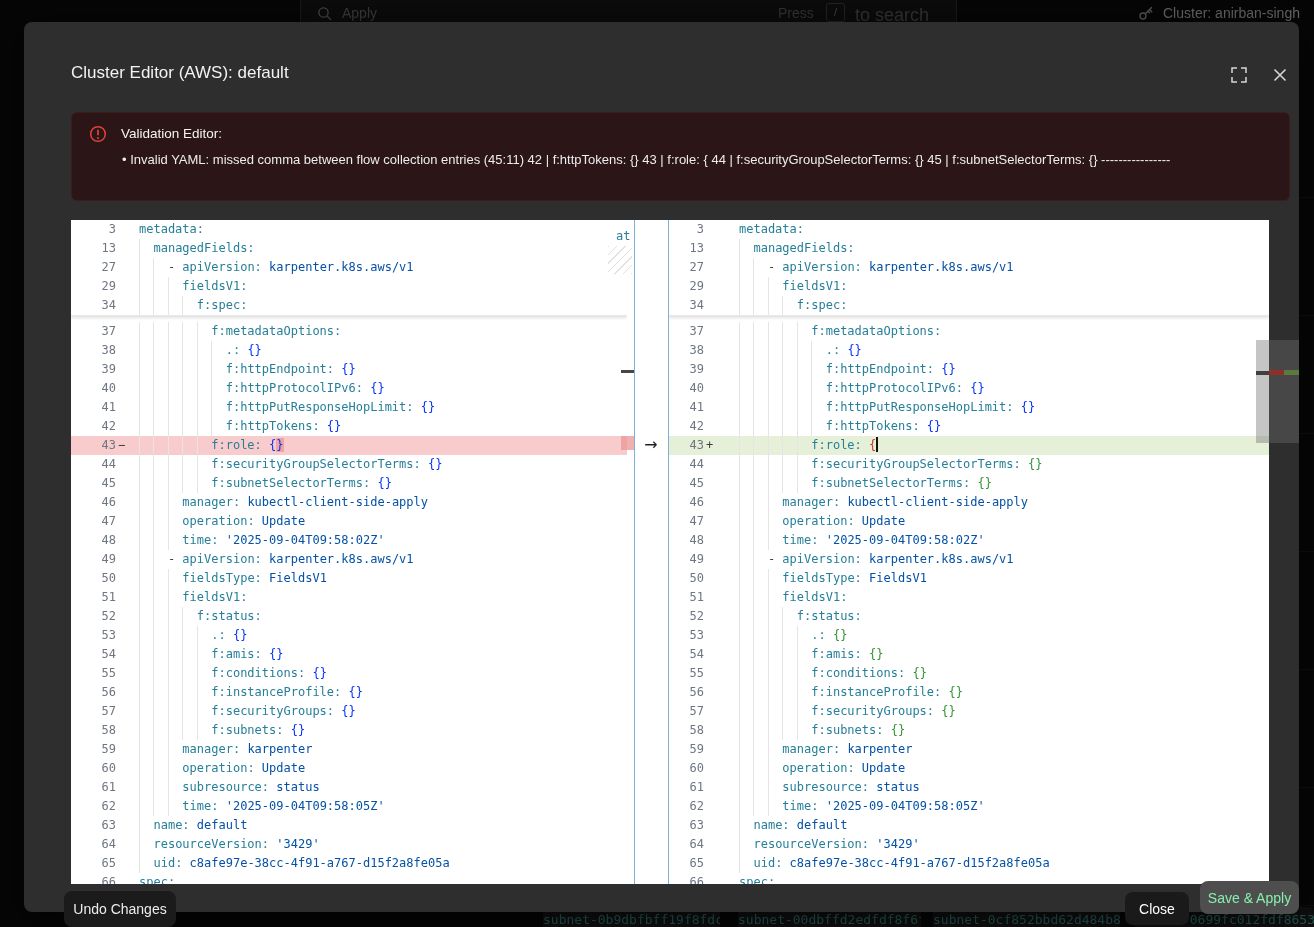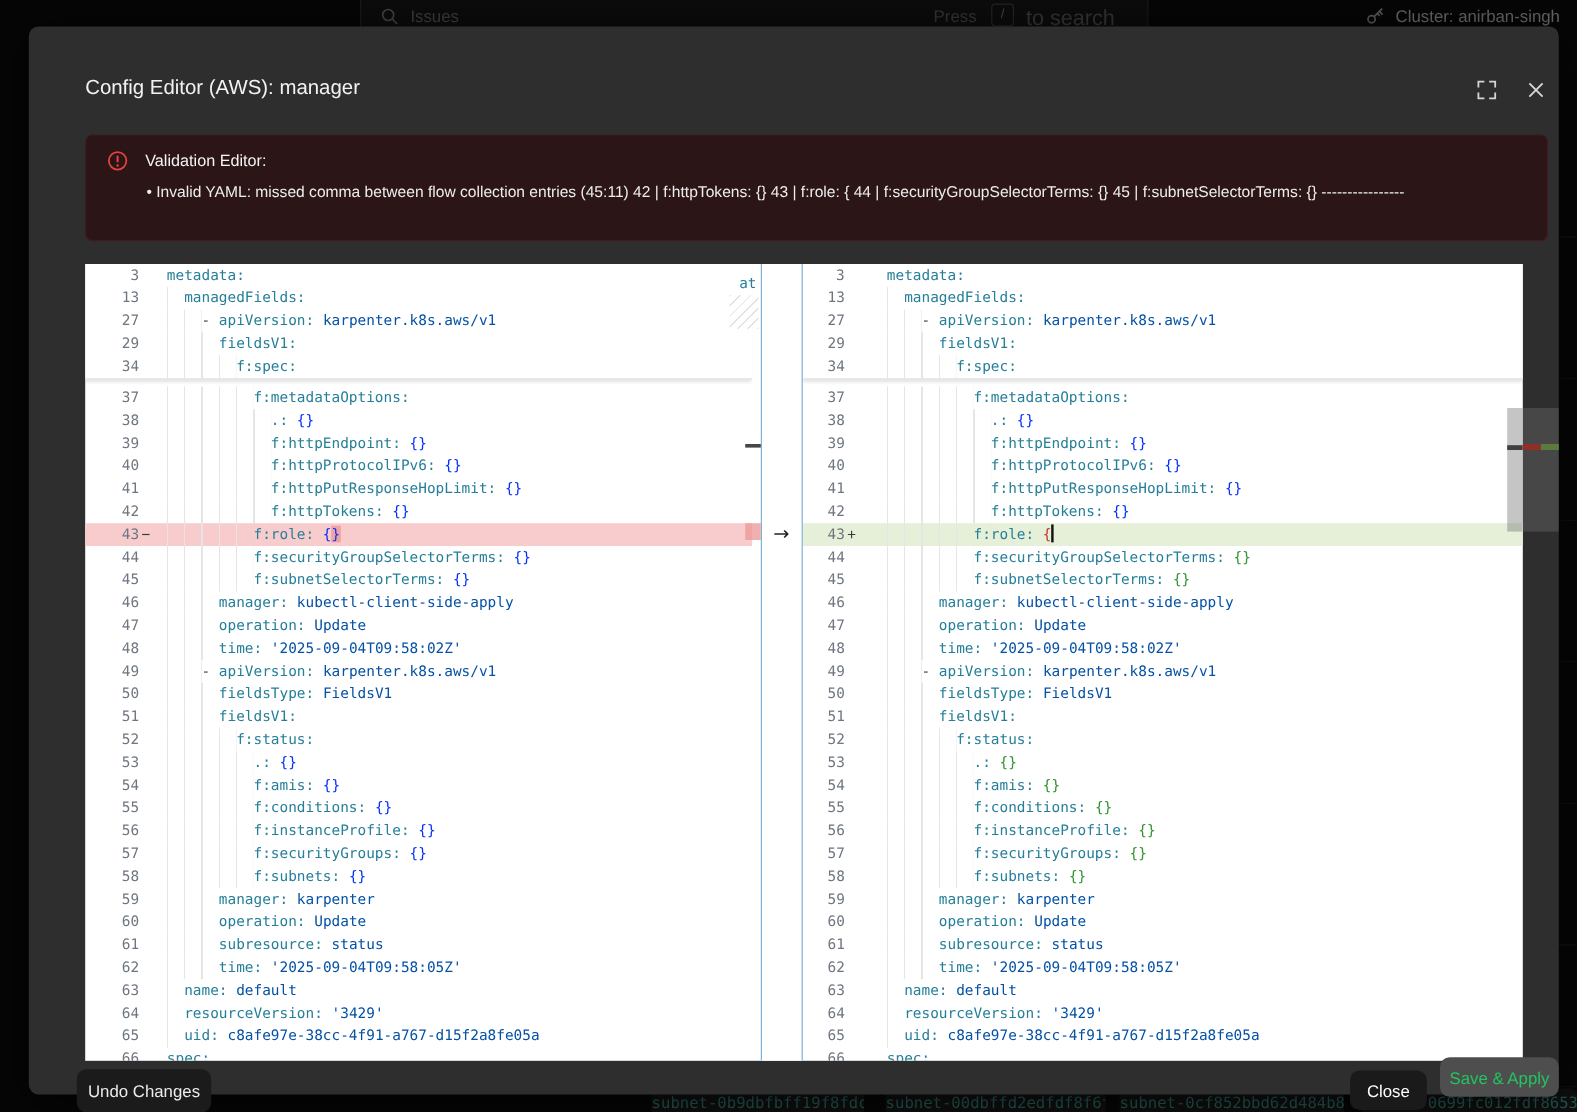--- a/index.html
+++ b/index.html
@@ -78,53 +78,53 @@
   
   #ovr{position:absolute;left:1245px;top:198px;width:30px;height:664px;}
   #ovr-slider{position:absolute;left:0;top:120px;width:30px;height:103px;background:rgba(255,255,255,.12);}
   #ovr-del{position:absolute;left:0;top:150px;width:15px;height:5px;background:#8f2f2a;}
   #ovr-ins{position:absolute;left:15px;top:150px;width:15px;height:5px;background:#5d7a3e;}
   
   .btn{position:absolute;border:none;border-radius:8px;font-family:"Liberation Sans",sans-serif;
        font-size:14px;cursor:pointer;}
   #undo-btn{left:40px;top:869px;width:112px;height:36px;background:#1b1b1b;color:#ececec;}
   #close-btn{left:1101px;top:870px;width:64px;height:33px;background:#1a1a1a;color:#fff;}
-  #save-btn{left:1176px;top:859px;width:99px;height:33px;background:#4e4e4f;color:#22c55e;cursor:default;}
+  #save-btn{left:1176px;top:859px;width:99px;height:33px;background:#4e4e4f;color:#86efac;cursor:default;}
 </style>
 </head>
 <body>
 
 <div id="stage">
 
   <div class="bg-el" id="searchbox"></div>
   <svg class="bg-el" id="search-icon" viewBox="0 0 18 18">
     <circle cx="7.5" cy="7.5" r="4.6" fill="none" stroke="#777" stroke-width="1.4"></circle>
     <line x1="11" y1="11" x2="15" y2="15" stroke="#777" stroke-width="1.4"></line>
   </svg>
-  <div class="bg-el" id="search-label">Issues</div>
+  <div class="bg-el" id="search-label">Apply</div>
   <div class="bg-el" id="press-hint">Press</div>
   <div class="bg-el" id="slash-key">/</div>
   <div class="bg-el" id="tosearch-hint">to search</div>
   <div class="bg-el" id="cluster-sel">
     <svg width="17" height="17" viewBox="0 0 17 17">
       <circle cx="5" cy="12" r="3" fill="none" stroke="#9a9a9a" stroke-width="1.4"></circle>
       <path d="M7.3 9.7 L13.8 3.2 M11.5 5.5 L14.2 8.2 M9.8 7.2 L11.8 9.2" fill="none" stroke="#9a9a9a" stroke-width="1.4"></path>
     </svg>
     <span>Cluster: anirban-singh</span>
   </div>
   <div class="bg-el" id="bg-rows"></div>
   <div class="chip" id="chip0">subnet-0b9dbfbff19f8fdcd</div>
   <div class="chip" id="chip1">subnet-00dbffd2edfdf8f6f</div>
   <div class="chip" id="chip2">subnet-0cf852bbd62d484b8</div>
   <div class="chip" id="chip3">subnet-0699fc012fdf8653</div>
 
   <div id="overlay"></div>
 
   <div id="modal">
-    <div id="modal-title">Config Editor (AWS): manager</div>
+    <div id="modal-title">Cluster Editor (AWS): default</div>
     <svg class="hdr-icon" id="expand-btn" viewBox="0 0 18 18">
       <path d="M2 7 V2 H7 M11 2 H16 V7 M16 11 V16 H11 M7 16 H2 V11" fill="none" stroke="#d6d6d6" stroke-width="1.5"></path>
     </svg>
     <svg class="hdr-icon" id="close-x-btn" viewBox="0 0 18 18">
       <path d="M3.5 3.5 L14.5 14.5 M14.5 3.5 L3.5 14.5" fill="none" stroke="#d6d6d6" stroke-width="1.6"></path>
     </svg>
 
     <div id="banner">
       <svg id="banner-icon" viewBox="0 0 18 18">
         <circle cx="9" cy="9" r="7.3" fill="none" stroke="#e0443c" stroke-width="1.5"></circle>

